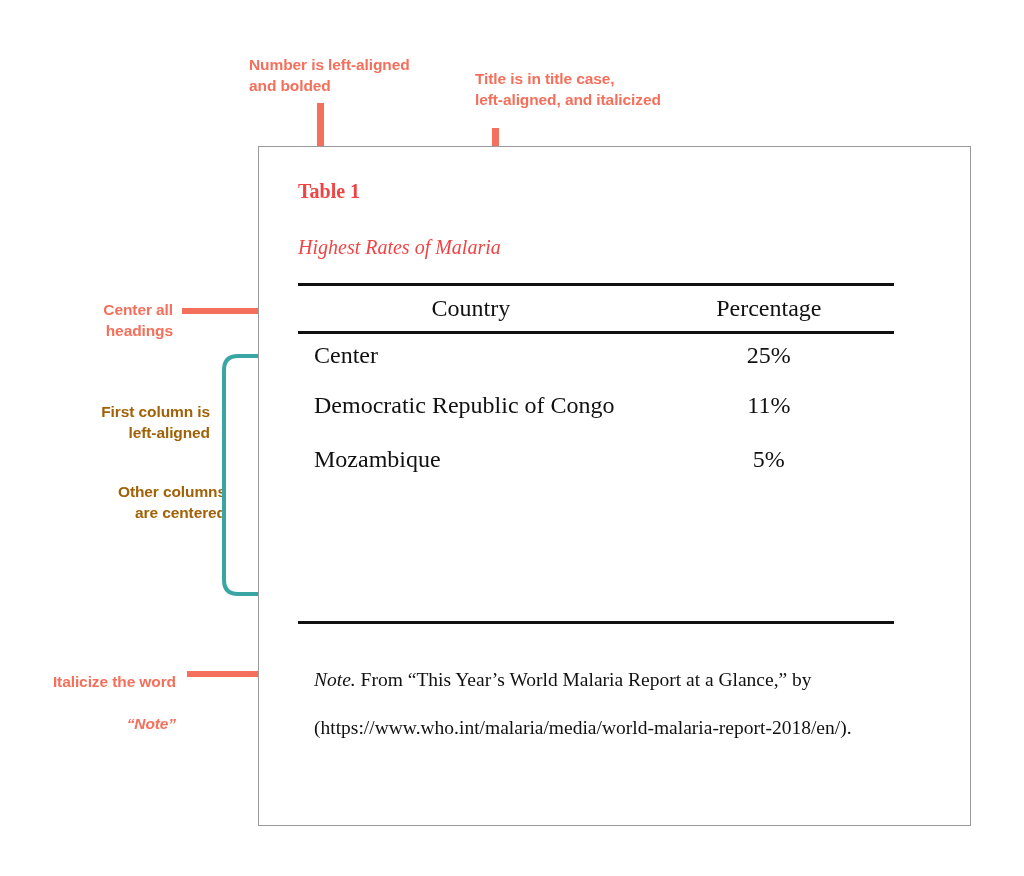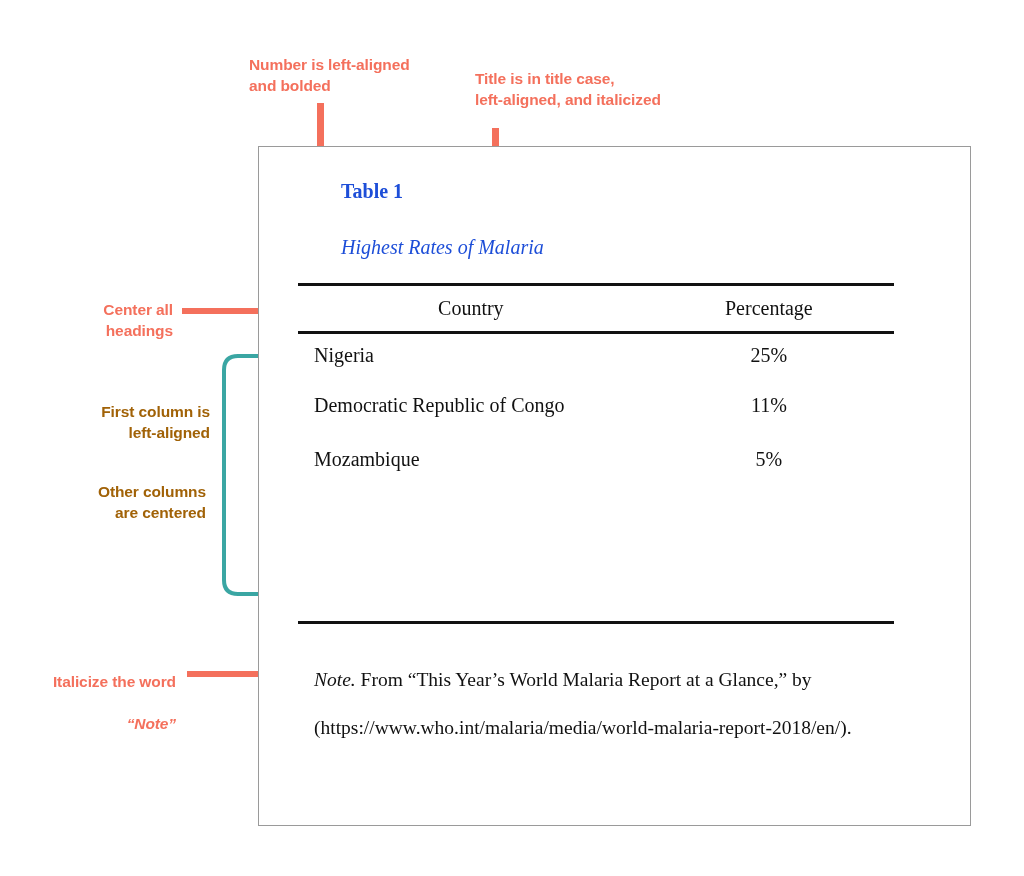--- a/index.html
+++ b/index.html
@@ -85,22 +85,21 @@
     box-sizing: border-box;
   }
 
   
   .tbl-inner {
     position: absolute;
     left: 40px;
     top: 28px;
     right: 18px;
     font-family: "Liberation Serif", serif;
-    color: #1d4ed8;
-    margin-left: 43px;
+    color: #ef4444;
   }
   .tbl-number {
     font-size: 20px;
     font-weight: bold;
     line-height: 26px;
   }
   .tbl-title {
     font-size: 20px;
     font-style: italic;
     line-height: 26px;
@@ -118,21 +117,21 @@
   #rule-mid    { top: 331px; }
   #rule-bottom { top: 621px; }
 
   .apa-table {
     position: absolute;
     left: 298px;
     top: 289px;
     width: 596px;
     border-collapse: collapse;
     font-family: "Liberation Serif", serif;
-    font-size: 20px;
+    font-size: 24px;
     color: #111111;
   }
   .apa-table th {
     font-weight: normal;
     text-align: center;
     padding: 6px 0 10px 0;
     line-height: 26px;
   }
   .apa-table th.col-country { width: 58%; }
   .apa-table th.col-pct     { width: 42%; }
@@ -172,21 +171,21 @@
 
 <div class="annot orange left" style="left:475px; top:68px; width:300px;">Title is in title case,
 left-aligned, and italicized</div>
 
 <div class="annot orange right" style="left:18px; top:267px; width:155px;margin-top:32px;">Center all
 headings</div>
 
 <div class="annot teal right" style="left:20px; top:401px; width:190px;">First column is
 left-aligned</div>
 
-<div class="annot teal right" style="left:16px; top:481px; width:190px;">Other columns
+<div class="annot teal right" style="left:36px; top:481px; width:190px;">Other columns
 are centered</div>
 
 <div class="annot orange right" style="left:6px; top:650px; width:170px;">
   <span>Italicize the word</span><br>
   <span class="ital">“Note”</span>
 </div>
 
 <div class="arrow-v" style="left:317px; top:103px; height:98px;">
   <span class="head"></span>
 </div>
@@ -220,21 +219,21 @@
 
 <table class="apa-table">
   <thead>
     <tr>
       <th class="col-country">Country</th>
       <th class="col-pct">Percentage</th>
     </tr>
   </thead>
   <tbody>
     <tr>
-      <td class="cell-country">Nigeria</td>
+      <td class="cell-country">Center</td>
       <td class="cell-pct">25%</td>
     </tr>
     <tr>
       <td class="cell-country">Democratic Republic of Congo</td>
       <td class="cell-pct">11%</td>
     </tr>
     <tr>
       <td class="cell-country">Mozambique</td>
       <td class="cell-pct">5%</td>
     </tr>

